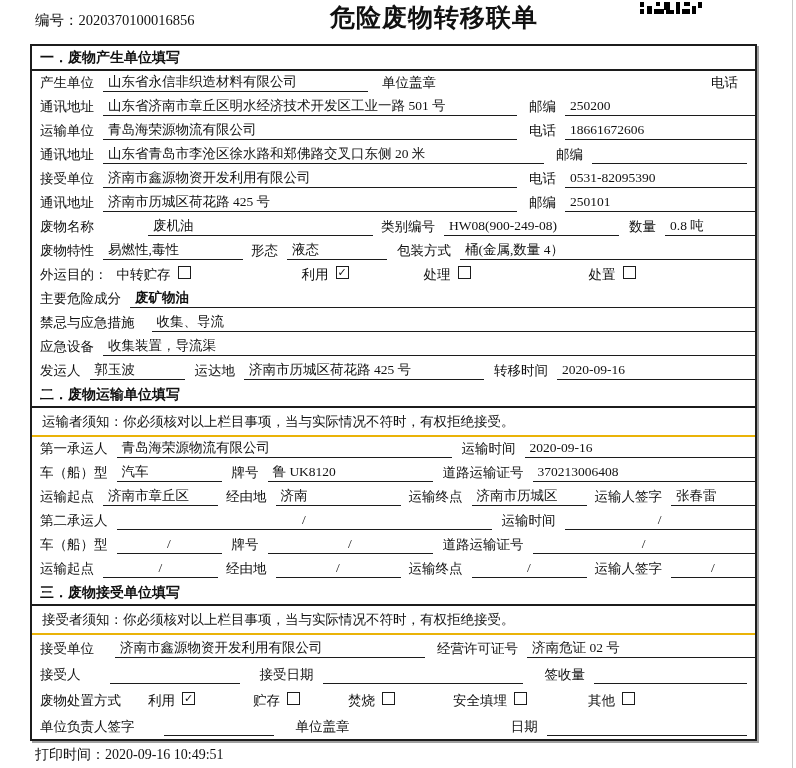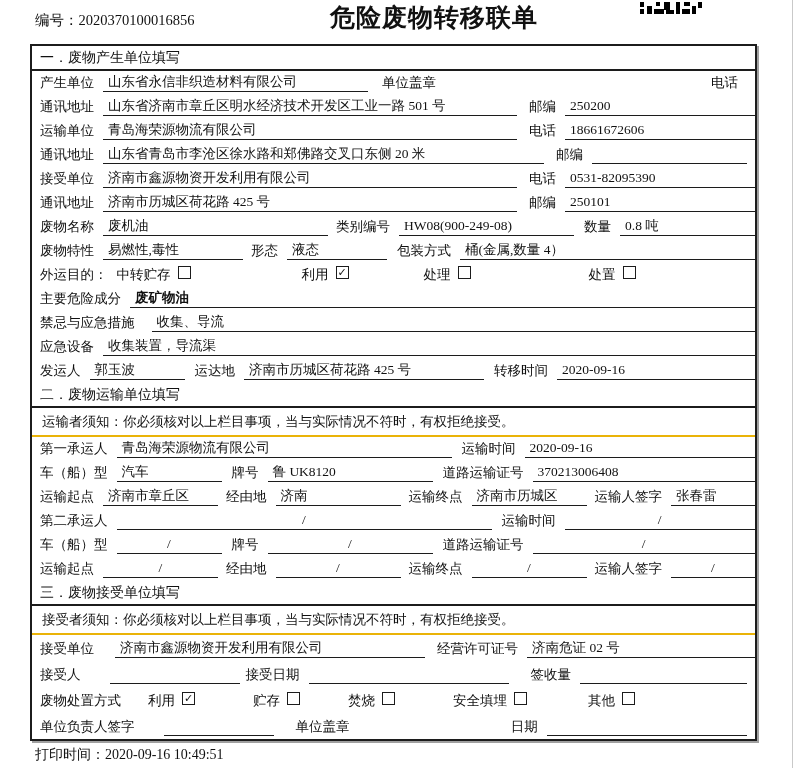--- a/index.html
+++ b/index.html
@@ -10,21 +10,21 @@
 
   .doc-no { position:absolute; left:35px; top:11px; font-size:14.5px; white-space:nowrap; }
   .page-title { position:absolute; left:330px; top:1px; font-size:25px; font-weight:bold;
                 font-family:"Liberation Sans","DejaVu Sans",sans-serif; letter-spacing:1px; white-space:nowrap; }
   .qr-frag { position:absolute; left:640px; top:0; }
 
   .form-box { position:absolute; left:30px; top:44px; width:727px;
               border:2px solid #1c1c1c; background:#fff;
               box-shadow:2px 2px 0 #a0a0a0; }
 
-  .sec-title { font-family:"Liberation Sans","DejaVu Sans",sans-serif; font-weight:normal;
+  .sec-title { font-family:"Liberation Sans","DejaVu Sans",sans-serif; font-weight:bold;
                font-size:14px; line-height:19px; padding:2px 8px 2px; border-bottom:2px solid #1c1c1c; }
   .notice { font-family:"Liberation Sans","DejaVu Sans",sans-serif; font-size:13.5px;
             line-height:19px; padding:4px 10px 4px; border-bottom:2px solid #eab308; }
 
   .row { display:flex; align-items:flex-end; height:24px; padding:0 8px 3px; font-size:13.5px; }
   .form-section:nth-child(3) .row { height:26px; }
   .lab { flex:0 0 auto; white-space:nowrap; padding-right:9px; }
   .val { border-bottom:1.2px solid #1c1c1c; padding:0 5px; white-space:nowrap;
          min-height:18px; line-height:18px; overflow:hidden; }
   .val.ctr { text-align:center; }
@@ -101,21 +101,21 @@
         <div class="val edge" style="flex: 0 0 190px; width: 190px;">0531-82095390</div>
       </div>
       <div class="row">
         <div class="lab">通讯地址</div>
         <div class="val" style="flex-grow: 1;">济南市历城区荷花路 425 号</div>
         <div class="lab" style="margin-left: 12px;">邮编</div>
         <div class="val edge" style="flex: 0 0 190px; width: 190px;">250101</div>
       </div>
       <div class="row">
         <div class="lab">废物名称</div>
-        <div class="val" style="flex: 0 0 225px; width: 225px;">废机油</div>
+        <div class="val" style="flex: 0 0 225px; width: 225px; margin-left: 45px;">废机油</div>
         <div class="lab" style="margin-left: 8px;">类别编号</div>
         <div class="val" style="flex: 0 0 175px; width: 175px;">HW08(900-249-08)</div>
         <div class="lab" style="margin-left: 10px;">数量</div>
         <div class="val edge" style="flex-grow: 1;">0.8 吨</div>
       </div>
       <div class="row">
         <div class="lab">废物特性</div>
         <div class="val" style="flex: 0 0 140px; width: 140px;">易燃性,毒性</div>
         <div class="lab" style="margin-left: 8px;">形态</div>
         <div class="val" style="flex: 0 0 100px; width: 100px;">液态</div>
@@ -219,21 +219,21 @@
       <div class="notice">接受者须知：你必须核对以上栏目事项，当与实际情况不符时，有权拒绝接受。</div>
       <div class="row">
         <div class="lab">接受单位</div>
         <div class="val" style="flex: 0 0 310px; width: 310px; margin-left: 12px;">济南市鑫源物资开发利用有限公司</div>
         <div class="lab" style="margin-left: 12px;">经营许可证号</div>
         <div class="val edge" style="flex-grow: 1;">济南危证 02 号</div>
       </div>
       <div class="row">
         <div class="lab">接受人</div>
         <div class="val" style="flex: 0 0 130px; width: 130px; margin-left: 20px;"></div>
-        <div class="lab" style="margin-left: 6px;">接受日期</div>
+        <div class="lab" style="margin-left: 20px;">接受日期</div>
         <div class="val" style="flex: 0 0 200px; width: 200px;"></div>
         <div class="lab" style="margin-left: 22px;">签收量</div>
         <div class="val" style="flex-grow: 1;"></div>
       </div>
       <div class="row">
         <div class="lab">废物处置方式</div>
         <div class="cbf" style="flex: 0 0 105px; width: 105px; margin-left: 18px;">
           <div class="cbl">利用</div>
           <div class="cb-box">✓</div>
         </div>

